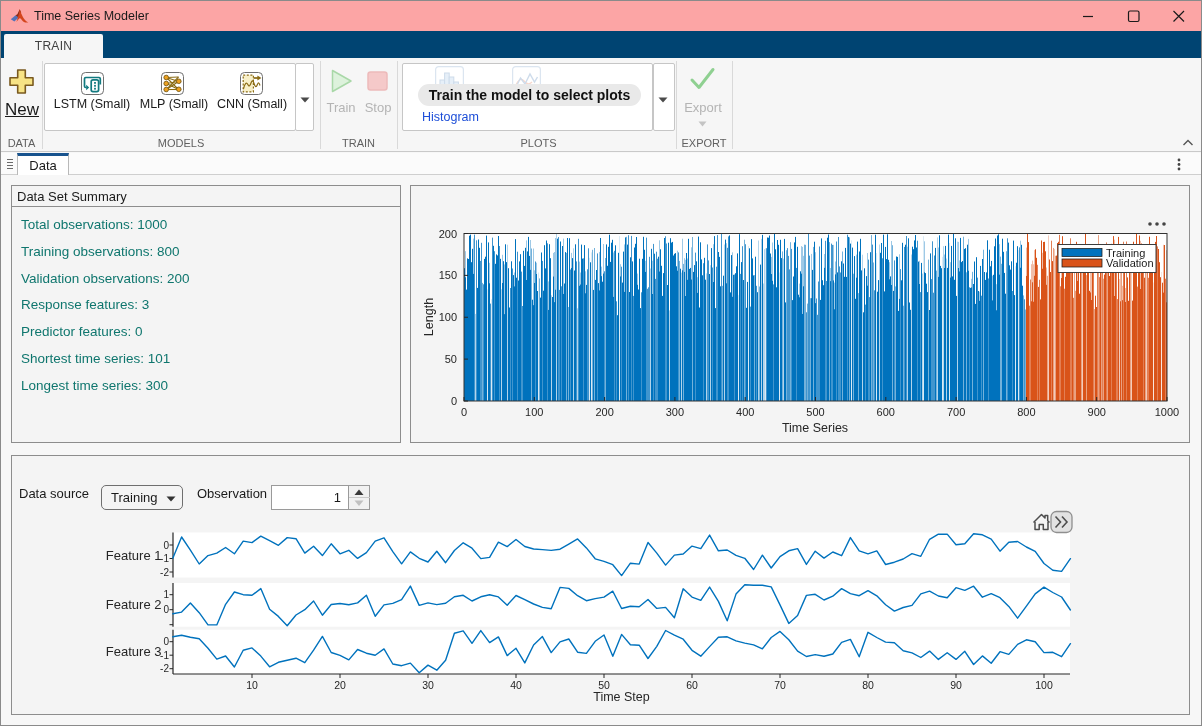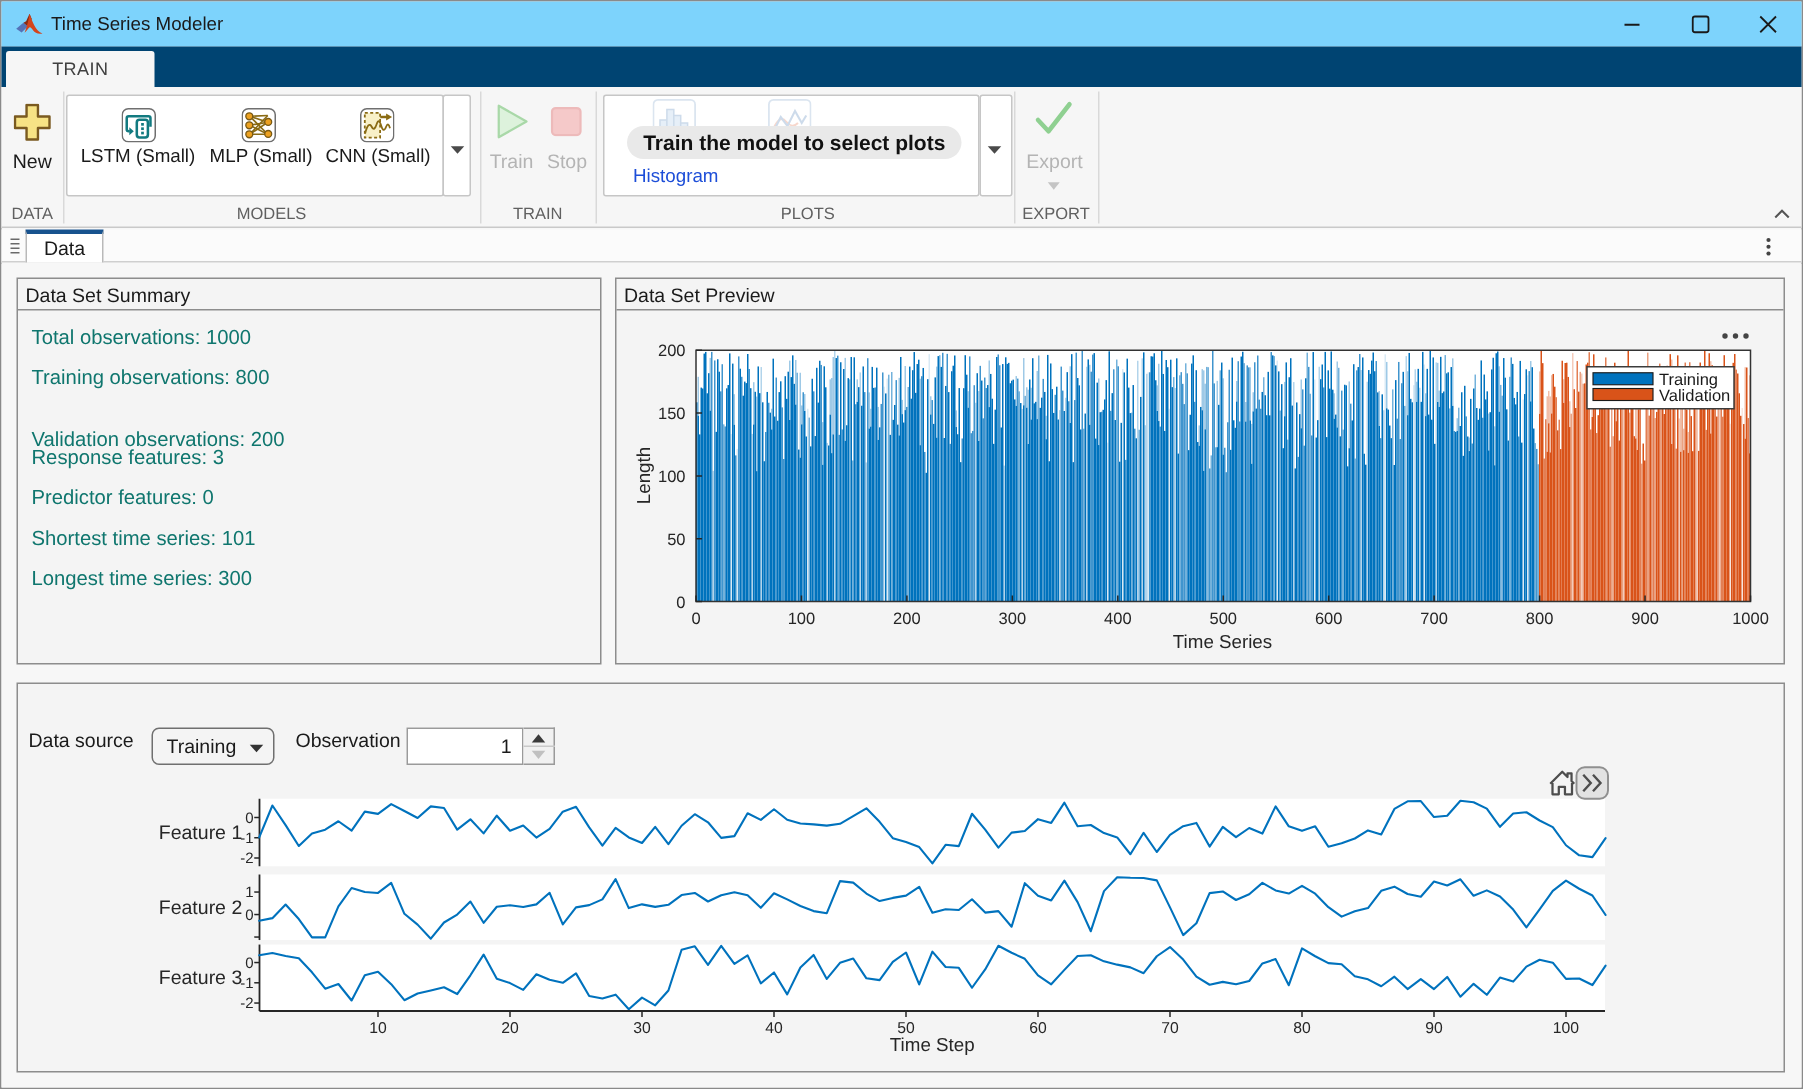--- a/index.html
+++ b/index.html
@@ -1,30 +1,30 @@
 <!DOCTYPE html>
 <html><head><meta charset="utf-8">
 <style>
   * { margin:0; padding:0; box-sizing:border-box; }
   html,body { width:1202px; height:726px; overflow:hidden; }
   body { font-family:"Liberation Sans",sans-serif; position:relative; background:#ffffff; }
   .abs { position:absolute; }
   #win { position:absolute; left:0; top:0; width:1202px; height:726px; border:1px solid #8a8a8a; background:#f7f7f7; }
   
-  #titlebar { position:absolute; left:1px; top:1px; width:1200px; height:30px; background:#7dd3fc; }
+  #titlebar { position:absolute; left:1px; top:1px; width:1200px; height:30px; background:#fca5a5; }
   #title { position:absolute; left:33px; top:8px; font-size:12.5px; color:#1a1a1a; }
   
   #ribbonband { position:absolute; left:1px; top:31px; width:1200px; height:27px; background:#004472; }
   #traintab { position:absolute; left:4px; top:34px; width:99px; height:24px; background:#f6f6f6; border-radius:2px 2px 0 0; }
   #traintab span { position:absolute; left:0; right:0; top:5px; text-align:center; font-size:12px; color:#404040; letter-spacing:0.3px; }
   
   #toolbar { position:absolute; left:1px; top:58px; width:1200px; height:94px; background:#f6f6f6; border-bottom:1px solid #c9c9c9; }
   .vsep { position:absolute; top:3px; height:88px; width:1px; background:#d9d9d9; }
   .seclabel { position:absolute; top:79px; font-size:11px; color:#606060; text-align:center; }
-  .btnlabel { position:absolute; font-size:13px; color:#1a1a1a; text-align:center; }
+  .btnlabel { position:absolute; font-size:17px; color:#1a1a1a; text-align:center;text-decoration:underline; }
   .graylabel { position:absolute; font-size:13px; color:#b4b4b4; text-align:center; }
   .gallery { position:absolute; top:5px; height:68px; background:#ffffff; border:1px solid #c6c6c6; border-radius:2px; }
   .icolabel { position:absolute; top:39px; font-size:12.5px; color:#1a1a1a; text-align:center; white-space:nowrap; }
   
   #tabbar { position:absolute; left:1px; top:153px; width:1200px; height:22px; background:#fbfbfb; border-bottom:1px solid #cfcfcf; }
   #datatab { position:absolute; left:16px; top:0px; width:52px; height:22px; background:#ffffff; border-left:1px solid #b9b9b9; border-right:1px solid #b9b9b9; border-top:3px solid #18538e; }
   #datatab span { position:absolute; left:0; right:0; top:2px; text-align:center; font-size:13px; color:#1a1a1a; }
   
   #content { position:absolute; left:1px; top:176px; width:1200px; height:549px; background:#f7f7f7; }
   .panel { position:absolute; background:#f4f4f4; border:1px solid #8d8d8d; }
@@ -180,31 +180,28 @@
   </svg>
 </div>
 <div id="content">
 
   <div class="panel" style="left:10px;top:9px;width:390px;height:258px">
     <div class="phead">
         <span>Data Set Summary</span>
       </div>
     <div class="sumline" style="top:31px">Total observations: 1000</div>
     <div class="sumline" style="top:58px">Training observations: 800</div>
-    <div class="sumline" style="top:99px">Validation observations: 200</div>
+    <div class="sumline" style="top:85px">Validation observations: 200</div>
     <div class="sumline" style="top:111px">Response features: 3</div>
     <div class="sumline" style="top:138px">Predictor features: 0</div>
     <div class="sumline" style="top:165px">Shortest time series: 101</div>
     <div class="sumline" style="top:192px">Longest time series: 300</div>
   </div>
 
   <div class="panel" style="left:409px;top:9px;width:780px;height:258px">
-    <div class="phead">
-        <span>Data Set Preview</span>
-      </div>
     <svg width="778" height="237" viewBox="0 0 778 237" style="position:absolute;left:0;top:21px">
         <rect x="53.0" y="26.5" width="703.0" height="167.5" fill="#ffffff"></rect>
         <rect x="53" y="61.2" width="1" height="132.8" fill="#0072BD"></rect>
         <rect x="54" y="70.2" width="1" height="123.8" fill="#0072BD"></rect>
         <rect x="54" y="44.2" width="1" height="26.0" fill="#0072BD" fill-opacity="0.38"></rect>
         <rect x="55" y="82.6" width="1" height="111.4" fill="#0072BD"></rect>
         <rect x="56" y="51.4" width="1" height="142.6" fill="#0072BD"></rect>
         <rect x="57" y="52.0" width="1" height="142.0" fill="#0072BD"></rect>
         <rect x="58" y="28.7" width="1" height="165.3" fill="#0072BD"></rect>
         <rect x="59" y="27.6" width="1" height="166.4" fill="#0072BD"></rect>

